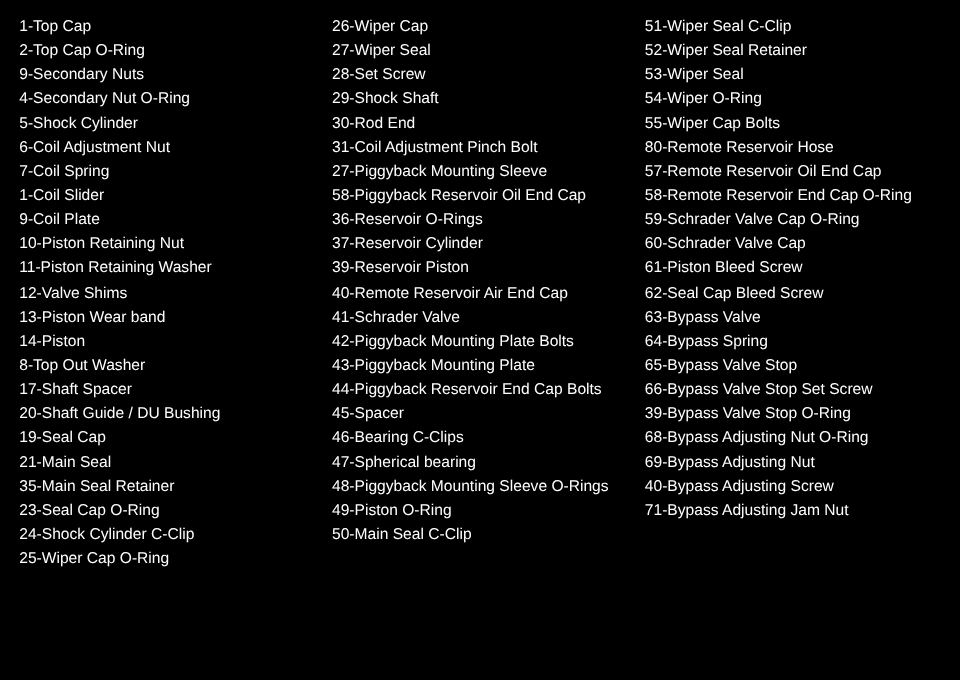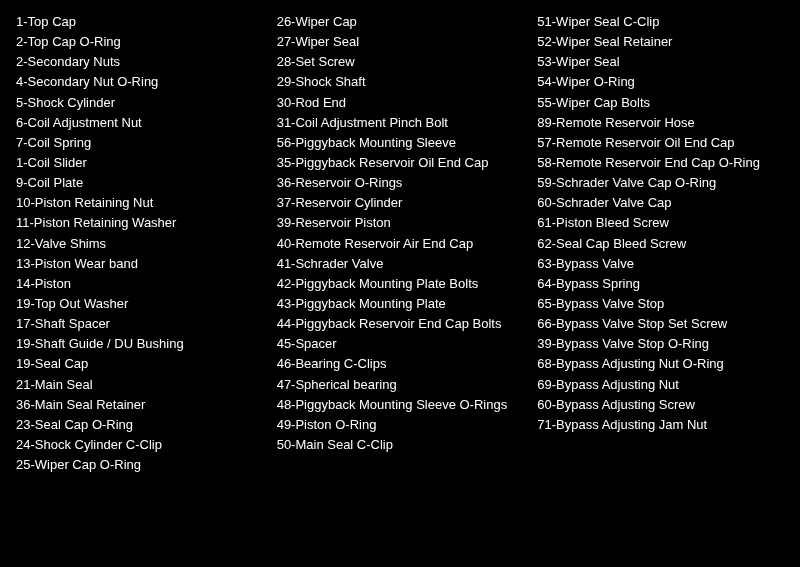--- a/index.html
+++ b/index.html
@@ -26,51 +26,51 @@
       white-space: normal;
     }
   </style>
 </head>
 <body>
 
 <div class="parts-grid">
 <div class="column">
       <div class="part-item">1-Top Cap</div>
       <div class="part-item">2-Top Cap O-Ring</div>
-      <div class="part-item">2-Secondary Nuts</div>
+      <div class="part-item">9-Secondary Nuts</div>
       <div class="part-item">4-Secondary Nut O-Ring</div>
       <div class="part-item">5-Shock Cylinder</div>
       <div class="part-item">6-Coil Adjustment Nut</div>
       <div class="part-item">7-Coil Spring</div>
       <div class="part-item">1-Coil Slider</div>
       <div class="part-item">9-Coil Plate</div>
       <div class="part-item">10-Piston Retaining Nut</div>
       <div class="part-item">11-Piston Retaining Washer</div>
       <div class="part-item">12-Valve Shims</div>
       <div class="part-item">13-Piston Wear band</div>
       <div class="part-item">14-Piston</div>
-      <div class="part-item">19-Top Out Washer</div>
+      <div class="part-item">8-Top Out Washer</div>
       <div class="part-item">17-Shaft Spacer</div>
-      <div class="part-item">19-Shaft Guide / DU Bushing</div>
+      <div class="part-item">20-Shaft Guide / DU Bushing</div>
       <div class="part-item">19-Seal Cap</div>
       <div class="part-item">21-Main Seal</div>
-      <div class="part-item">36-Main Seal Retainer</div>
+      <div class="part-item">35-Main Seal Retainer</div>
       <div class="part-item">23-Seal Cap O-Ring</div>
       <div class="part-item">24-Shock Cylinder C-Clip</div>
       <div class="part-item">25-Wiper Cap O-Ring</div>
     </div>
     <div class="column">
       <div class="part-item">26-Wiper Cap</div>
       <div class="part-item">27-Wiper Seal</div>
       <div class="part-item">28-Set Screw</div>
       <div class="part-item">29-Shock Shaft</div>
       <div class="part-item">30-Rod End</div>
       <div class="part-item">31-Coil Adjustment Pinch Bolt</div>
-      <div class="part-item">56-Piggyback Mounting Sleeve</div>
-      <div class="part-item">35-Piggyback Reservoir Oil End Cap</div>
+      <div class="part-item">27-Piggyback Mounting Sleeve</div>
+      <div class="part-item">58-Piggyback Reservoir Oil End Cap</div>
       <div class="part-item">36-Reservoir O-Rings</div>
       <div class="part-item">37-Reservoir Cylinder</div>
       <div class="part-item">39-Reservoir Piston</div>
       <div class="part-item">40-Remote Reservoir Air End Cap</div>
       <div class="part-item">41-Schrader Valve</div>
       <div class="part-item">42-Piggyback Mounting Plate Bolts</div>
       <div class="part-item">43-Piggyback Mounting Plate</div>
       <div class="part-item">44-Piggyback Reservoir End Cap Bolts</div>
       <div class="part-item">45-Spacer</div>
       <div class="part-item">46-Bearing C-Clips</div>
@@ -78,30 +78,30 @@
       <div class="part-item">48-Piggyback Mounting Sleeve O-Rings</div>
       <div class="part-item">49-Piston O-Ring</div>
       <div class="part-item">50-Main Seal C-Clip</div>
     </div>
     <div class="column">
       <div class="part-item">51-Wiper Seal C-Clip</div>
       <div class="part-item">52-Wiper Seal Retainer</div>
       <div class="part-item">53-Wiper Seal</div>
       <div class="part-item">54-Wiper O-Ring</div>
       <div class="part-item">55-Wiper Cap Bolts</div>
-      <div class="part-item">89-Remote Reservoir Hose</div>
+      <div class="part-item">80-Remote Reservoir Hose</div>
       <div class="part-item">57-Remote Reservoir Oil End Cap</div>
       <div class="part-item">58-Remote Reservoir End Cap O-Ring</div>
       <div class="part-item">59-Schrader Valve Cap O-Ring</div>
       <div class="part-item">60-Schrader Valve Cap</div>
       <div class="part-item">61-Piston Bleed Screw</div>
       <div class="part-item">62-Seal Cap Bleed Screw</div>
       <div class="part-item">63-Bypass Valve</div>
       <div class="part-item">64-Bypass Spring</div>
       <div class="part-item">65-Bypass Valve Stop</div>
       <div class="part-item">66-Bypass Valve Stop Set Screw</div>
       <div class="part-item">39-Bypass Valve Stop O-Ring</div>
       <div class="part-item">68-Bypass Adjusting Nut O-Ring</div>
       <div class="part-item">69-Bypass Adjusting Nut</div>
-      <div class="part-item">60-Bypass Adjusting Screw</div>
+      <div class="part-item">40-Bypass Adjusting Screw</div>
       <div class="part-item">71-Bypass Adjusting Jam Nut</div>
     </div>
   </div>
 
 </body></html>

